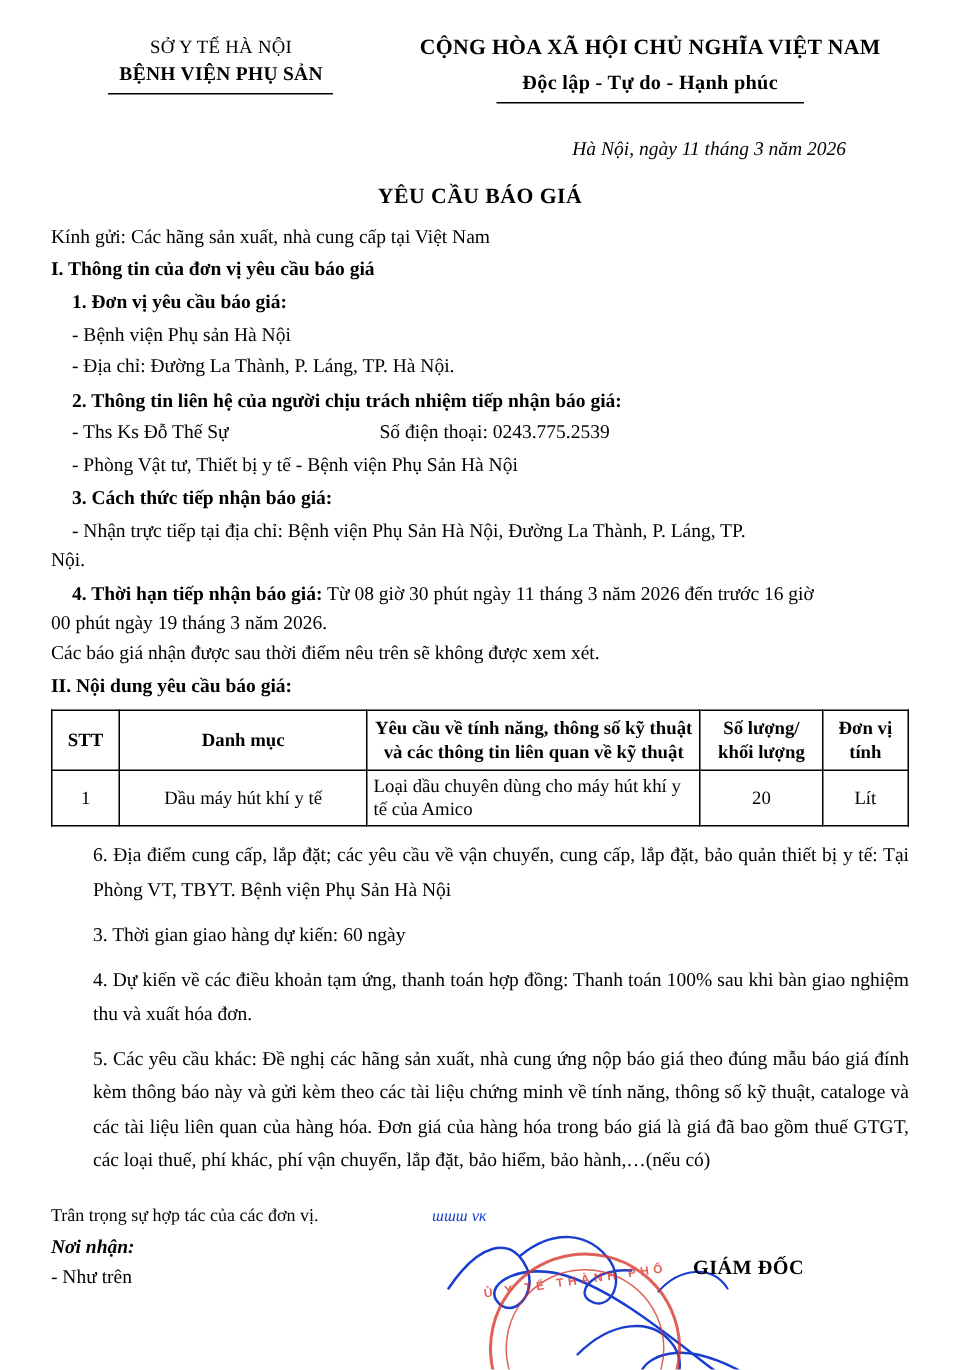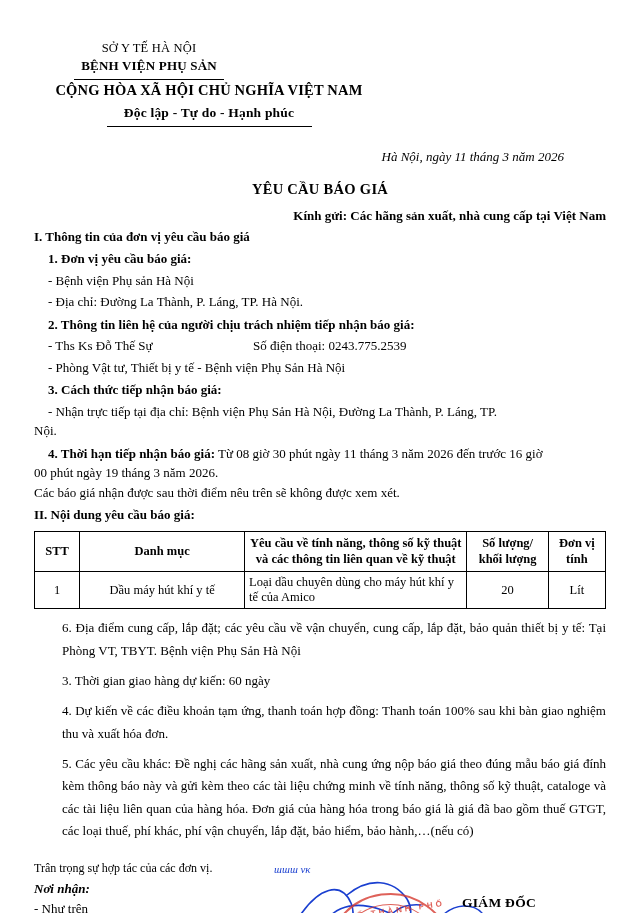--- a/index.html
+++ b/index.html
@@ -22,24 +22,24 @@
     padding: 0;
     box-sizing: border-box;
   }
   .content {
     padding: 18px 34px 0 34px;
     box-sizing: border-box;
   }
   
   .header {
     display: flex;
-    flex-direction: column;
+    flex-direction: row;
     align-items: flex-start;
     justify-content: flex-end;
-    margin-top: 21px;
+    margin-top: 4px;
   }
   .header-left {
     width: 230px;
     text-align: center;
     line-height: 1.45;
   }
   .header-right {
     width: 350px;
     text-align: center;
     line-height: 1.45;
@@ -84,22 +84,22 @@
     padding-right: 42px;
   }
   .doc-title {
     text-align: center;
     font-weight: bold;
     font-size: 14.5px;
     margin-top: 16px;
     letter-spacing: 0.3px;
   }
   .recipient {
-    text-align: right;
-    font-weight: bold;
+    text-align: left;
+    font-weight: normal;
     font-size: 13px;
     margin-top: 10px;
   }
   .para {
     font-size: 13px;
     line-height: 1.5;
     margin-top: 8px;
     text-align: justify;
     text-indent: 22px;
   }
@@ -244,21 +244,21 @@
   }
   
   .sig-svg {
     position: absolute;
     left: 255px;
     top: -10px;
     pointer-events: none;
   }
   .sig-small {
     position: absolute;
-    left: 240px;
+    left: 254px;
     top: -16px;
     color: #1a3fd0;
     font-size: 11px;
     font-style: italic;
     font-family: "Liberation Serif", serif;
   }
 </style>
 </head>
 <body>
 

